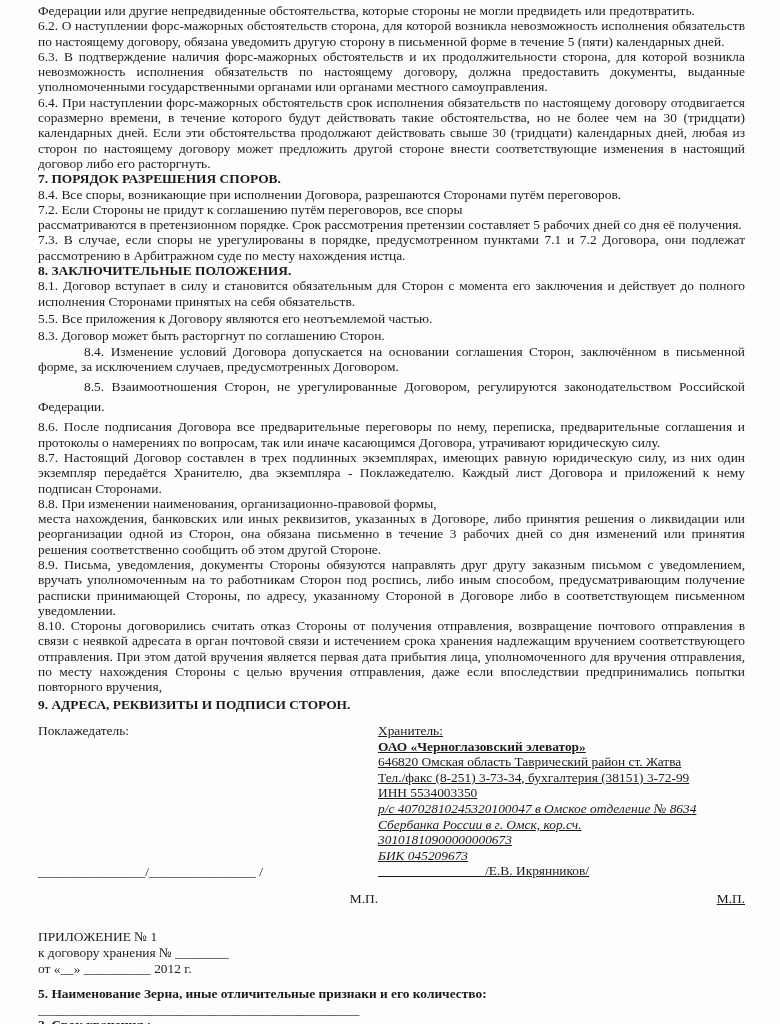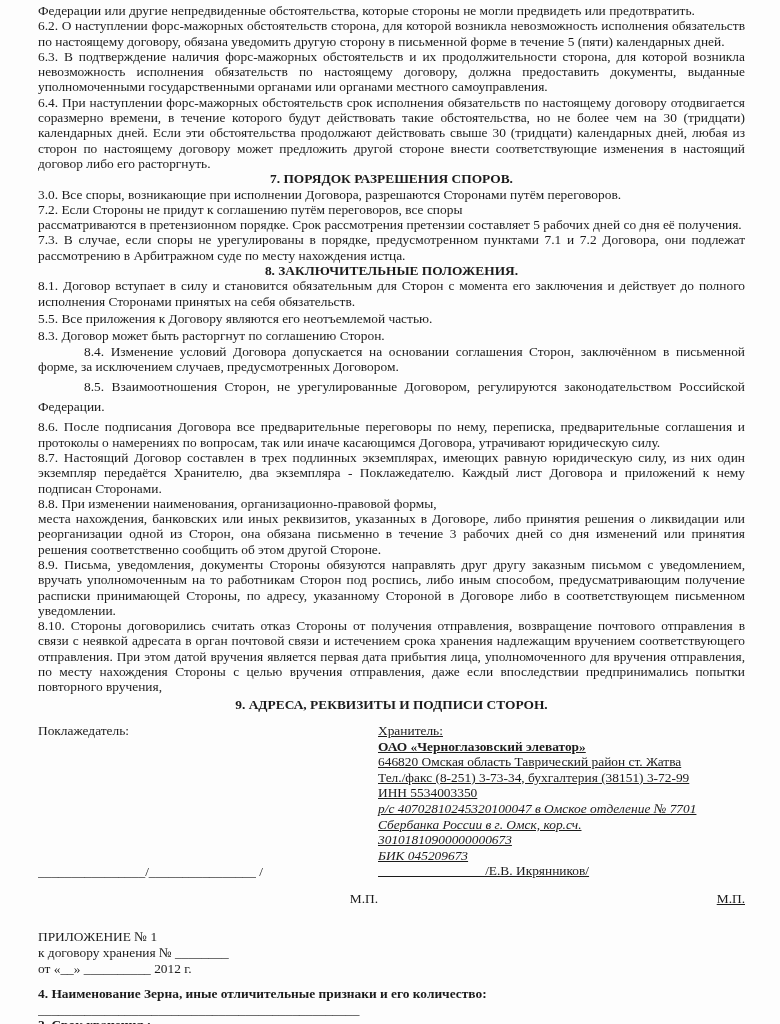--- a/index.html
+++ b/index.html
@@ -8,21 +8,21 @@
     background: #fdfdfd;
     color: #1b1b1b;
     font-family: "Liberation Serif", "DejaVu Serif", serif;
     font-size: 13.4px;
     line-height: 15.3px;
   }
   .page { padding: 3px 35px 0 38px; }
   p { margin: 0; }
   .just { text-align: justify; }
   .prewrap { white-space: pre-line; }
-  .heading { text-align: center; font-weight: bold; }
+  .heading { text-align: left; font-weight: bold; }
   .indent { text-indent: 46px; }
   .loose { line-height: 19.6px; margin-top: 3px; margin-bottom: 3px; }
   .mt2 { margin-top: 2px; }
   .h9 { margin-top: 2px; }
 
   .cols { display: flex; margin-top: 11px; line-height: 15.6px; }
   .col-left { width: 340px; }
   .col-right { flex: 1; text-decoration: underline; }
   .company { font-weight: bold; }
   .ital { font-style: italic; }
@@ -39,21 +39,21 @@
 <body>
 
 <div class="page">
 
   <p class="just">Федерации или другие непредвиденные обстоятельства, которые стороны не могли предвидеть или предотвратить.</p>
   <p class="just">6.2. О наступлении форс-мажорных обстоятельств сторона, для которой возникла невозможность исполнения обязательств по настоящему договору, обязана уведомить другую сторону в письменной форме в течение 5 (пяти) календарных дней.</p>
   <p class="just">6.3. В подтверждение наличия форс-мажорных обстоятельств и их продолжительности сторона, для которой возникла невозможность исполнения обязательств по настоящему договору, должна предоставить документы, выданные уполномоченными государственными органами или органами местного самоуправления.</p>
   <p class="just">6.4. При наступлении форс-мажорных обстоятельств срок исполнения обязательств по настоящему договору отодвигается соразмерно времени, в течение которого будут действовать такие обстоятельства, но не более чем на 30 (тридцати) календарных дней. Если эти обстоятельства продолжают действовать свыше 30 (тридцати) календарных дней, любая из сторон по настоящему договору может предложить другой стороне внести соответствующие изменения в настоящий договор либо его расторгнуть.</p>
 
   <p class="heading">7. ПОРЯДОК РАЗРЕШЕНИЯ СПОРОВ.</p>
-  <p>3.0. Все споры, возникающие при исполнении Договора, разрешаются Сторонами путём переговоров.</p>
+  <p>8.4. Все споры, возникающие при исполнении Договора, разрешаются Сторонами путём переговоров.</p>
   <p class="just prewrap">7.2. Если Стороны не придут к соглашению путём переговоров, все споры
 рассматриваются в претензионном порядке. Срок рассмотрения претензии составляет 5 рабочих дней со дня её получения.</p>
   <p class="just">7.3. В случае, если споры не урегулированы в порядке, предусмотренном пунктами 7.1 и 7.2 Договора, они подлежат рассмотрению в Арбитражном суде по месту нахождения истца.</p>
 
   <p class="heading">8. ЗАКЛЮЧИТЕЛЬНЫЕ ПОЛОЖЕНИЯ.</p>
   <p class="just">8.1. Договор вступает в силу и становится обязательным для Сторон с момента его заключения и действует до полного исполнения Сторонами принятых на себя обязательств.</p>
   <p class="mt2">5.5. Все приложения к Договору являются его неотъемлемой частью.</p>
   <p class="mt2">8.3. Договор может быть расторгнут по соглашению Сторон.</p>
   <p class="just indent">8.4. Изменение условий Договора допускается на основании соглашения Сторон, заключённом в письменной форме, за исключением случаев, предусмотренных Договором.</p>
   <p class="just indent loose">8.5. Взаимоотношения Сторон, не урегулированные Договором, регулируются законодательством Российской Федерации.</p>
@@ -71,35 +71,35 @@
       <p>Поклажедатель:</p>
       <p class="sig sig-left">________________/________________ /</p>
       <p class="seal">М.П.</p>
     </div>
     <div class="col-right">
       <p>Хранитель:</p>
       <p class="company">ОАО «Черноглазовский элеватор»</p>
       <p>646820 Омская область Таврический район ст. Жатва</p>
       <p>Тел./факс (8-251) 3-73-34, бухгалтерия (38151) 3-72-99</p>
       <p>ИНН 5534003350</p>
-      <p class="ital">р/с 40702810245320100047 в Омское отделение № 7701</p>
+      <p class="ital">р/с 40702810245320100047 в Омское отделение № 8634</p>
       <p class="ital">Сбербанка России в г. Омск, кор.сч.</p>
       <p class="ital">30101810900000000673</p>
       <p class="ital">БИК 045209673</p>
       <p class="sig">________________/Е.В. Икрянников/</p>
       <p class="seal">М.П.</p>
     </div>
   </div>
 
   <div class="appendix">
     <p>ПРИЛОЖЕНИЕ № 1</p>
     <p>к договору хранения № ________</p>
     <p>от «__» __________ 2012 г.</p>
   </div>
 
   <div class="items">
-    <p class="bold-item">4. Наименование Зерна, иные отличительные признаки и его количество:</p>
+    <p class="bold-item">5. Наименование Зерна, иные отличительные признаки и его количество:</p>
     <p class="blank-line">________________________________________________</p>
     <p class="bold-item">2. Срок хранения :</p>
 
   </div>
 
 </div>
 
 </body></html>

